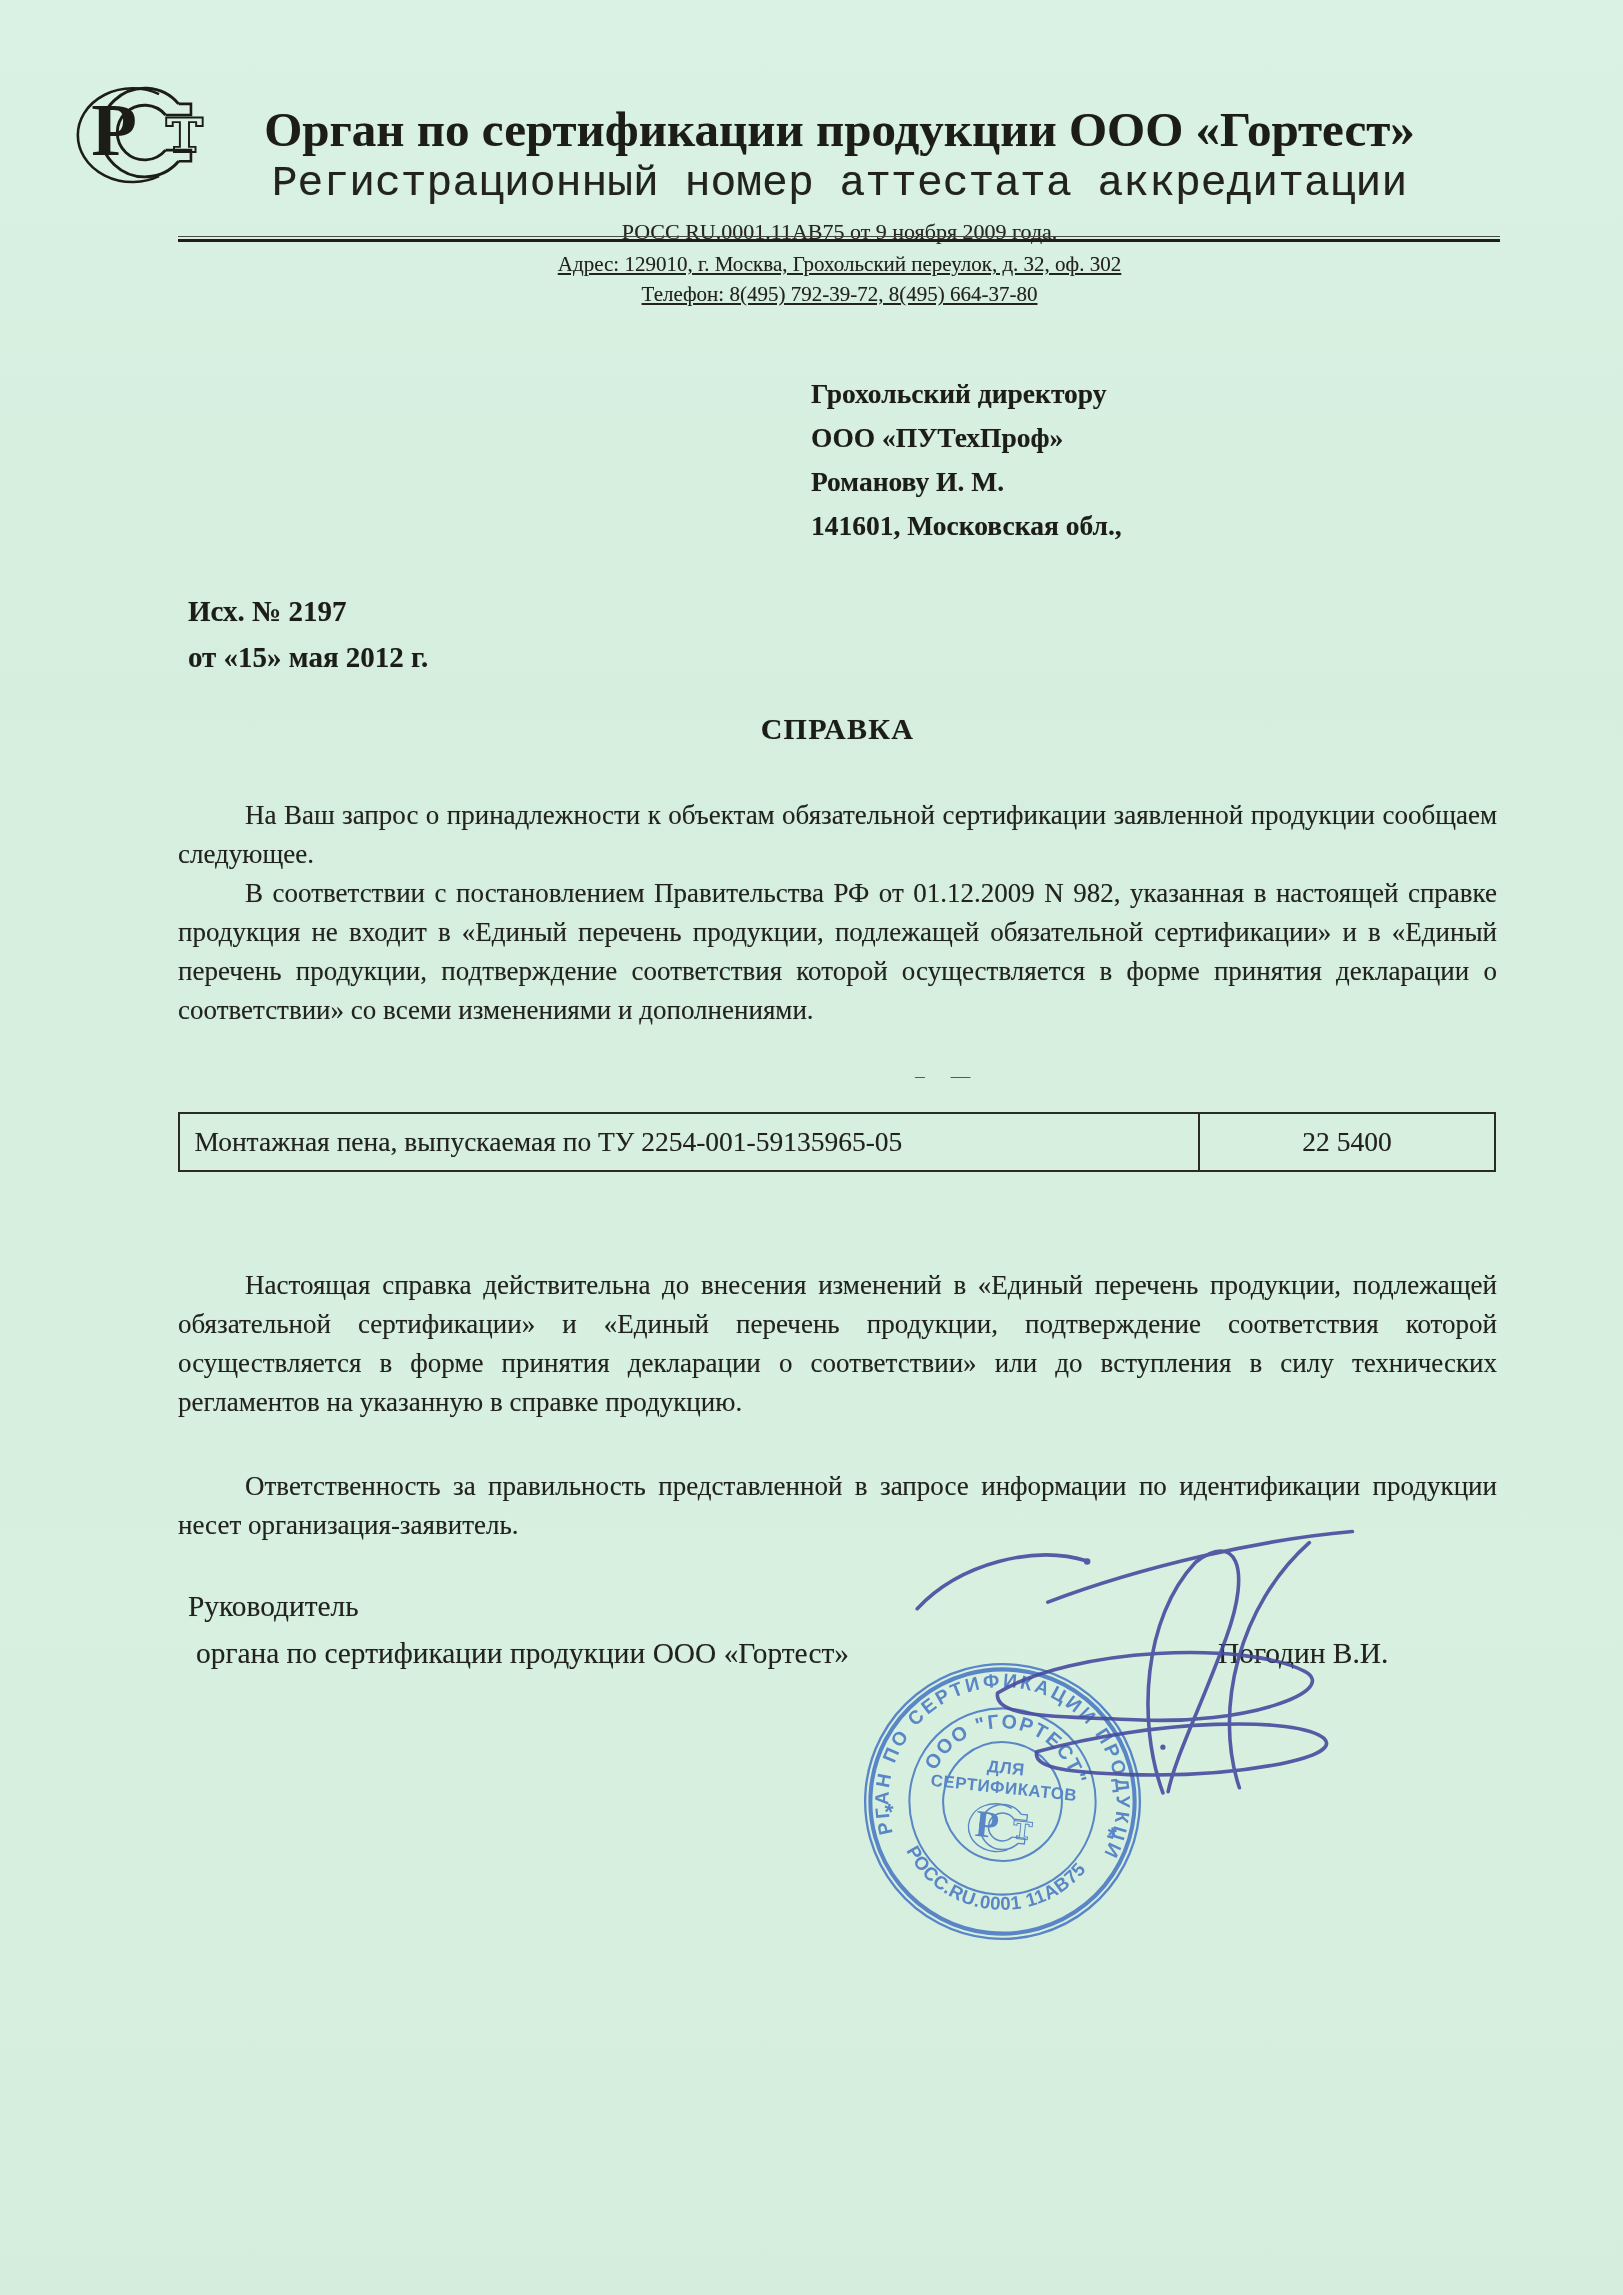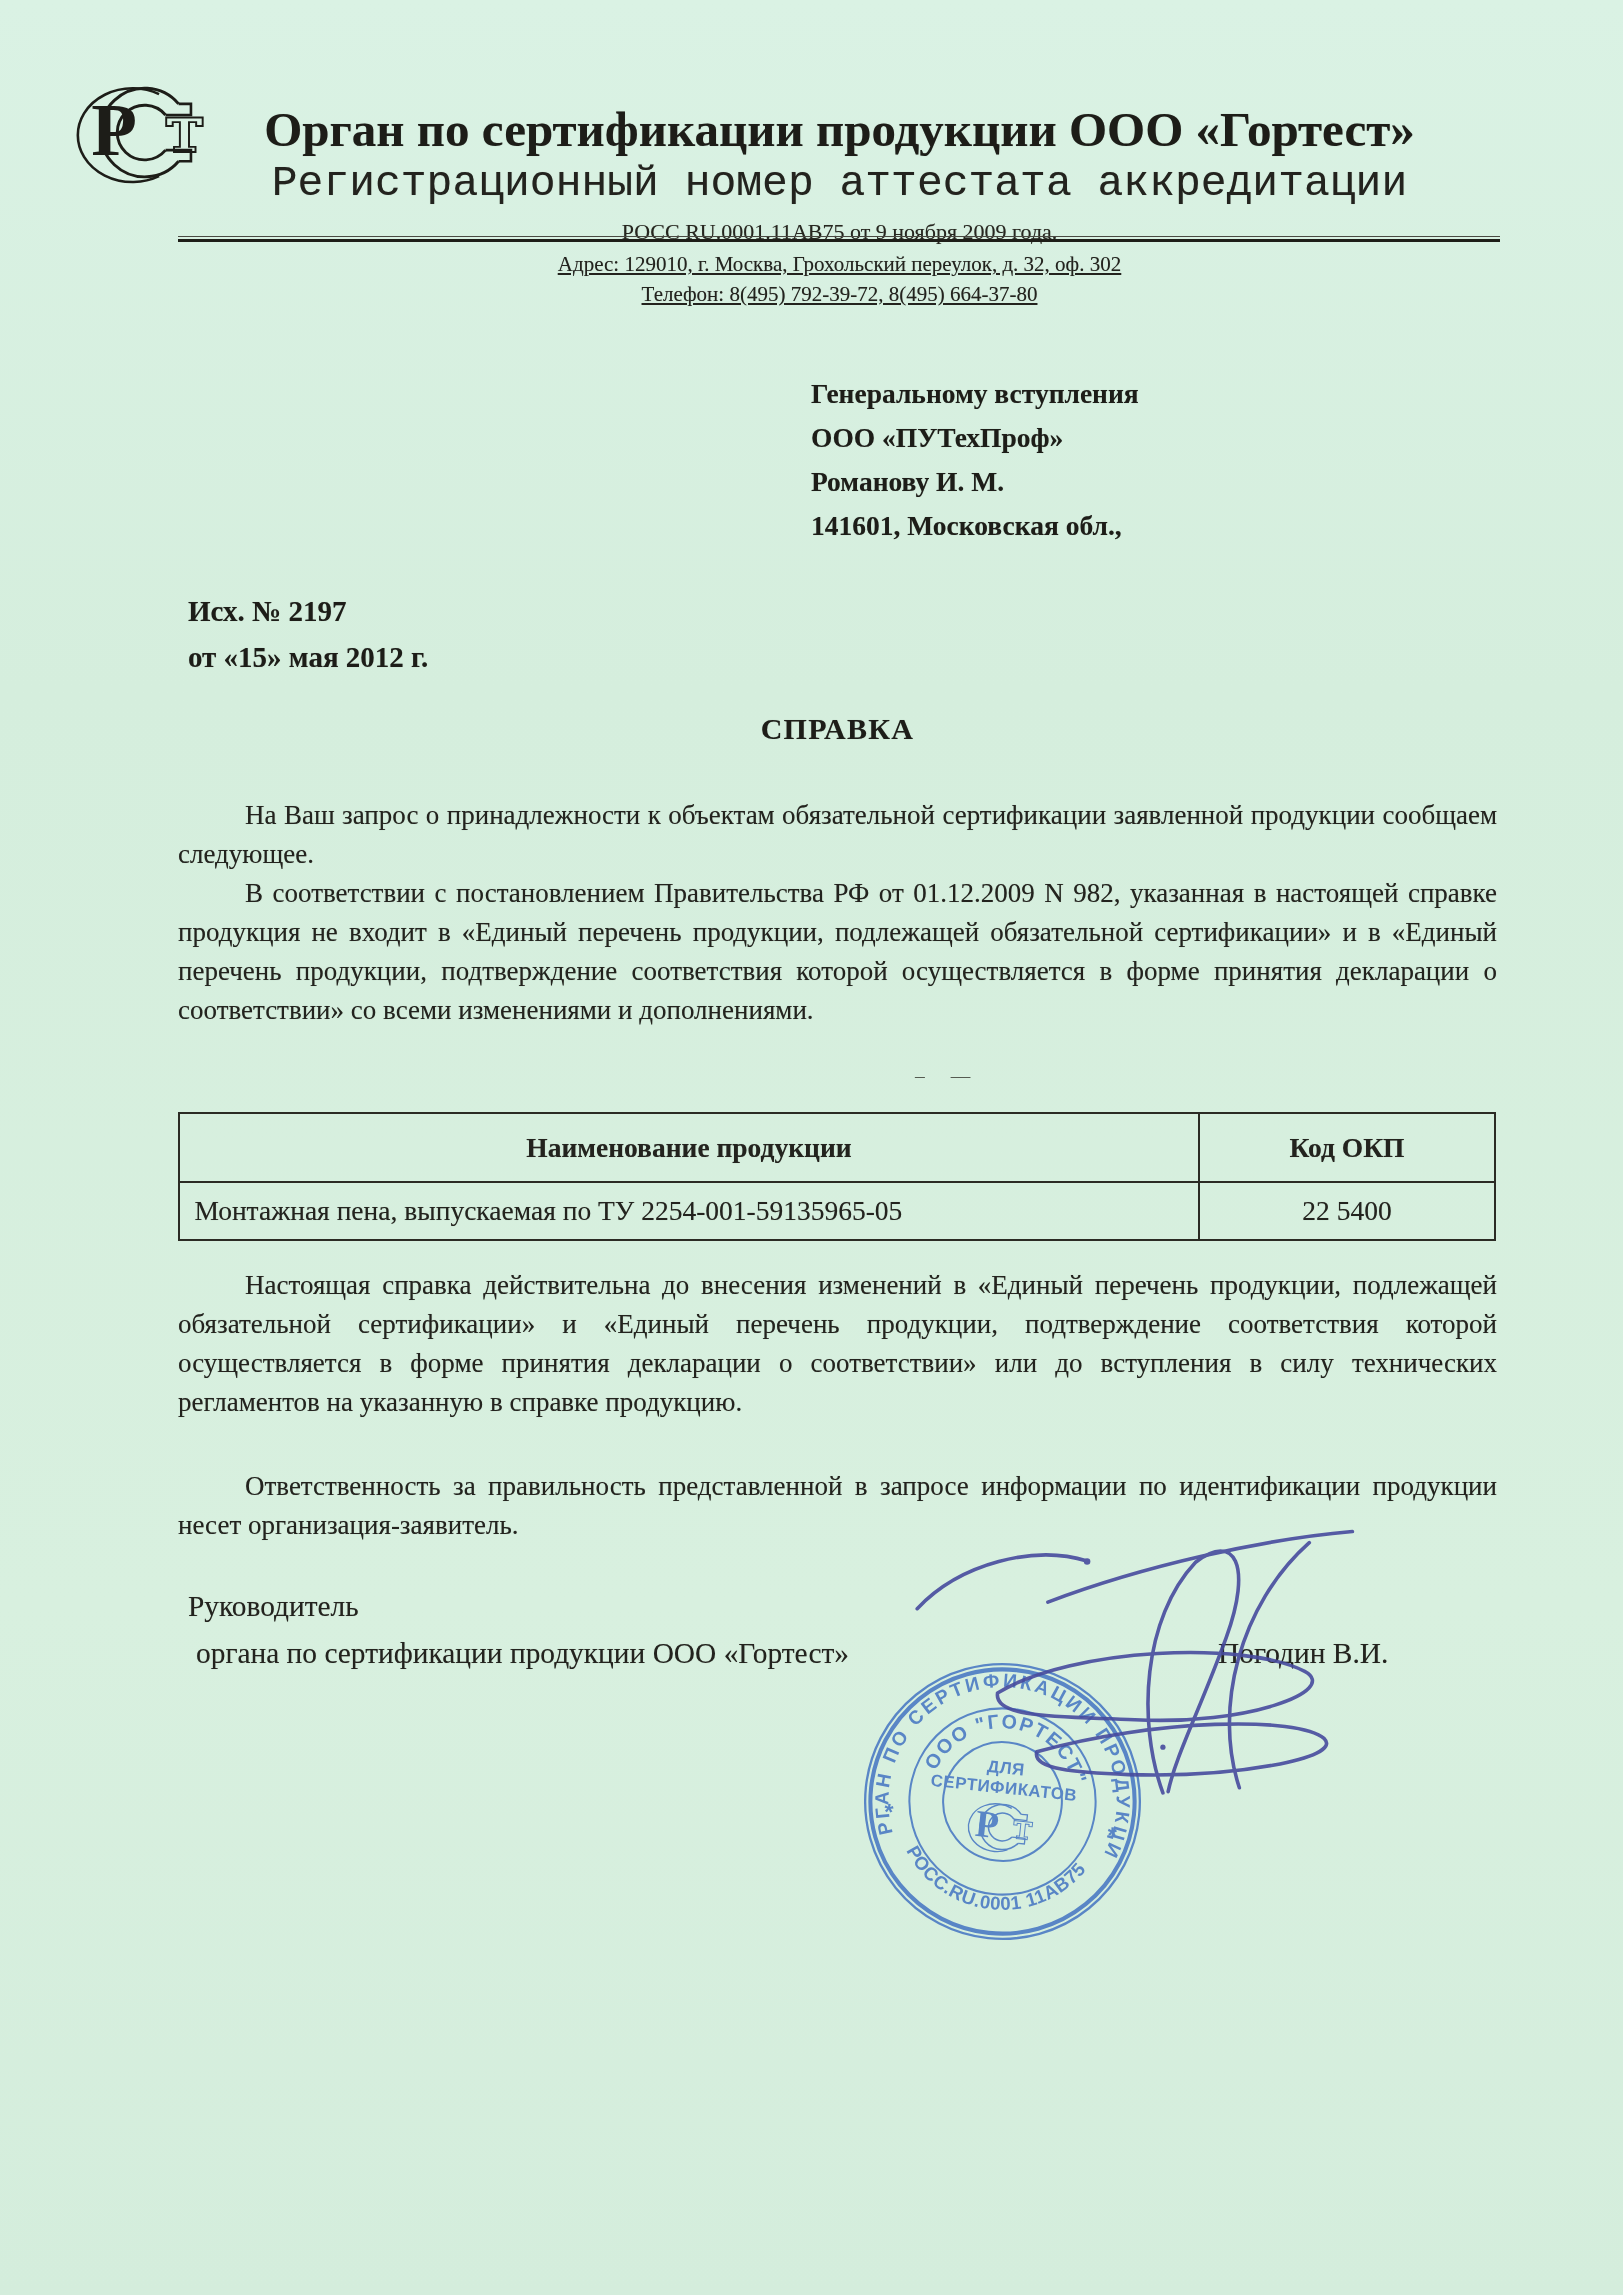--- a/index.html
+++ b/index.html
@@ -82,21 +82,21 @@
     <div class="accred-label">Регистрационный номер аттестата аккредитации</div>
     <div class="accred-number">РОСС RU.0001.11АВ75 от 9 ноября 2009 года.</div>
   </div>
   <div class="abs rule"></div>
   <div class="abs contact doc">
     <div>Адрес: 129010, г. Москва, Грохольский переулок, д. 32, оф. 302</div>
     <div>Телефон: 8(495) 792-39-72, 8(495) 664-37-80</div>
   </div>
 
   <div class="abs recipient doc">
-    <div>Генеральному вступления</div>
+    <div>Грохольский директору</div>
     <div>ООО «ПУТехПроф»</div>
     <div>Романову И. М.</div>
     <div>141601, Московская обл.,</div>
   </div>
 
   <div class="abs ref doc">
     <div>Исх. № 2197</div>
     <div>от «15» мая 2012 г.</div>
   </div>
 
@@ -105,24 +105,20 @@
   <p class="abs para p1 doc">На Ваш запрос о принадлежности к объектам обязательной сертификации заявленной продукции сообщаем следующее.</p>
   <p class="abs para p2 doc">В соответствии с постановлением Правительства РФ от 01.12.2009 N 982, указанная в настоящей справке продукция не входит в «Единый перечень продукции, подлежащей обязательной сертификации» и в «Единый перечень продукции, подтверждение соответствия которой осуществляется в форме принятия декларации о соответствии» со всеми изменениями и дополнениями.</p>
   <div class="abs stray">– —</div>
 
   <table class="prod doc">
     <colgroup>
         <col style="width:77.5%">
         <col style="width:22.5%">
       </colgroup>
     <tbody>
-        <tr>
-      <th>Наименование продукции</th>
-      <th>Код ОКП</th>
-    </tr>
     <tr>
       <td class="cell-name">Монтажная пена, выпускаемая по ТУ 2254-001-59135965-05</td>
       <td class="cell-code">22 5400</td>
     </tr>
   </tbody>
     </table>
 
   <p class="abs para p3 doc">Настоящая справка действительна до внесения изменений в «Единый перечень продукции, подлежащей обязательной сертификации» и «Единый перечень продукции, подтверждение соответствия которой осуществляется в форме принятия декларации о соответствии» или до вступления в силу технических регламентов на указанную в справке продукцию.</p>
   <p class="abs para p4 doc">Ответственность за правильность представленной в запросе информации по идентификации продукции несет организация-заявитель.</p>
 

